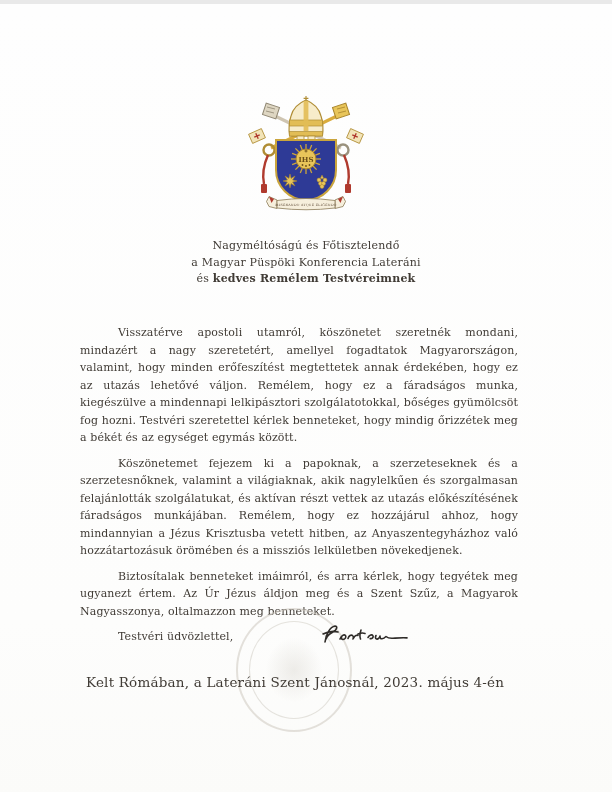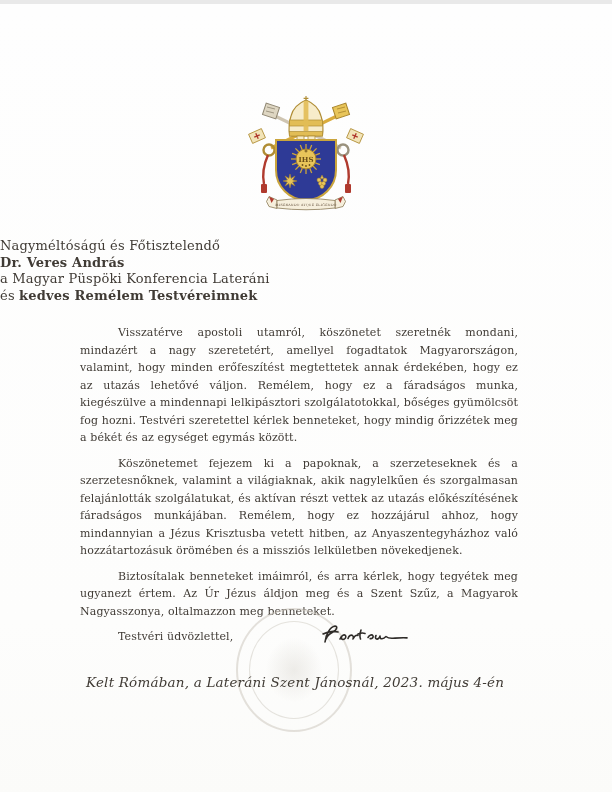--- a/index.html
+++ b/index.html
@@ -8,21 +8,21 @@
     width:612px; height:792px;
     margin:4px auto;
     background:linear-gradient(180deg, #fefefe 0%, #fdfdfc 78%, #fbfbf9 100%);
     font-family:"DejaVu Serif", serif;
     color:#403b35;
     overflow:hidden;
   }
   .coa { position:absolute; top:90px; left:50%; transform:translateX(-50%); }
   .recipient {
     position:absolute; top:234px; left:0; right:0;
-    text-align:left; font-size:13px; line-height:16.5px;
+    text-align:center; font-size:11px; line-height:16.5px;
     letter-spacing:0.2px;
   }
   .recipient .bold { font-weight:bold; }
   .letter-body {
     position:absolute; top:320px; left:80px; width:438px;
     font-size:11px; line-height:17.5px;
     text-align:justify; text-justify:inter-word;
     letter-spacing:0.1px;
   }
   .letter-body p { margin:0 0 8px 0; text-indent:38px; }
@@ -37,21 +37,21 @@
   .seal::before {
     content:""; position:absolute; inset:11px; border-radius:50%;
     border:1.5px solid rgba(205,201,192,0.5);
   }
   .seal::after {
     content:""; position:absolute; inset:28px; border-radius:50%;
     background:radial-gradient(rgba(208,204,196,0.35), rgba(208,204,196,0.0) 72%);
   }
   .dateline {
     position:absolute; left:86px; top:670px;
-    font-size:13.5px; letter-spacing:0.2px;font-style:italic;
+    font-size:13.5px; letter-spacing:0.2px;
   }
 </style>
 </head>
 <body>
 
 <div class="page">
 
   <div class="coa">
     <svg width="150" height="118" viewBox="0 0 150 118">
 
@@ -148,21 +148,20 @@
         <path d="M38,102.5 L43,105 L40.5,109 Z" fill="#b03a2e"></path>
         <path d="M112,102.5 L107,105 L109.5,109 Z" fill="#b03a2e"></path>
         <path d="M46,106.5 Q75,102.5 104,106.5 L104,114 Q75,117.5 46,114 Z" fill="#f6efdc" stroke="#8a7a55" stroke-width="0.8"></path>
         <text x="75" y="111.8" text-anchor="middle" font-size="3.2" letter-spacing="0.3" fill="#5a4632" font-family="DejaVu Serif, serif">MISERANDO ATQUE ELIGENDO</text>
       </g>
     </svg>
   </div>
 
   <div class="recipient">
     <div>Nagyméltóságú és Főtisztelendő</div>
-    <div class="bold">Dr. Veres András</div>
     <div>a Magyar Püspöki Konferencia Lateráni</div>
     <div><span>és </span><span class="bold">kedves Remélem Testvéreimnek</span></div>
   </div>
 
   <div class="letter-body">
     <p>Visszatérve apostoli utamról, köszönetet szeretnék mondani, mindazért a nagy szeretetért, amellyel fogadtatok Magyarországon, valamint, hogy minden erőfeszítést megtettetek annak érdekében, hogy ez az utazás lehetővé váljon. Remélem, hogy ez a fáradságos munka, kiegészülve a mindennapi lelkipásztori szolgálatotokkal, bőséges gyümölcsöt fog hozni. Testvéri szeretettel kérlek benneteket, hogy mindig őrizzétek meg a békét és az egységet egymás között.</p>
     <p>Köszönetemet fejezem ki a papoknak, a szerzeteseknek és a szerzetesnőknek, valamint a világiaknak, akik nagylelkűen és szorgalmasan felajánlották szolgálatukat, és aktívan részt vettek az utazás előkészítésének fáradságos munkájában. Remélem, hogy ez hozzájárul ahhoz, hogy mindannyian a Jézus Krisztusba vetett hitben, az Anyaszentegyházhoz való hozzátartozásuk örömében és a missziós lelkületben növekedjenek.</p>
     <p>Biztosítalak benneteket imáimról, és arra kérlek, hogy tegyétek meg ugyanezt értem. Az Úr Jézus áldjon meg és a Szent Szűz, a Magyarok Nagyasszonya, oltalmazzon meg benneteket.</p>
     <p class="closing">Testvéri üdvözlettel,</p>
   </div>

